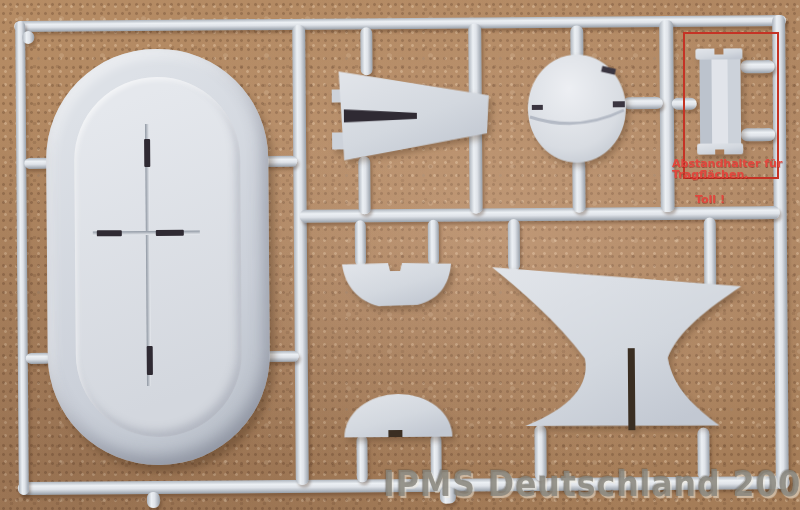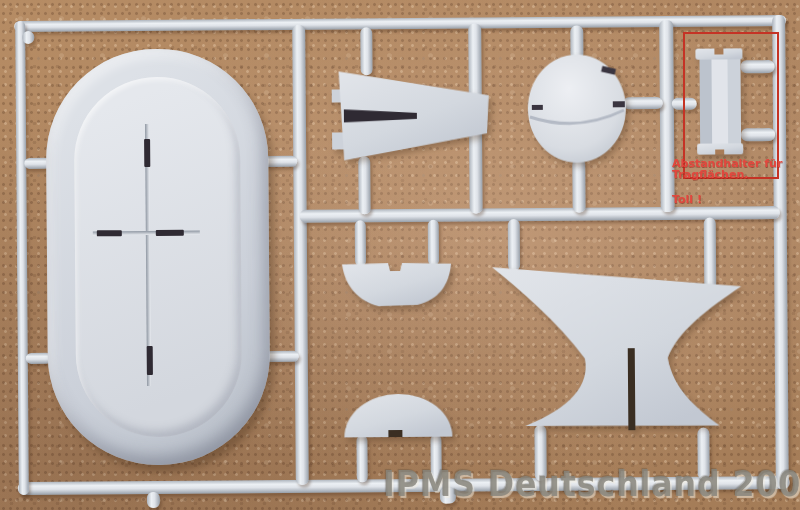--- a/index.html
+++ b/index.html
@@ -154,15 +154,15 @@
                  C570,409 589,386 584,360
                  C556,322 520,291 492,268 Z" fill="url(#flat)"></path>
         <rect x="627" y="350" width="7" height="82" fill="#3a2e22"></rect>
       </g>
     </svg>
   </div>
 
   <div class="hl-box"></div>
   <div class="anno" style="top:157px;">Abstandhalter für</div>
   <div class="anno" style="top:168px;">Tragflächen.</div>
-  <div class="anno" style="top:193px;">Toll !</div>
+  <div class="anno" style="top:193px;margin-left:23px;">Toll !</div>
   <div class="watermark">IPMS Deutschland 2008</div>
 </div>
 
 </body></html>

